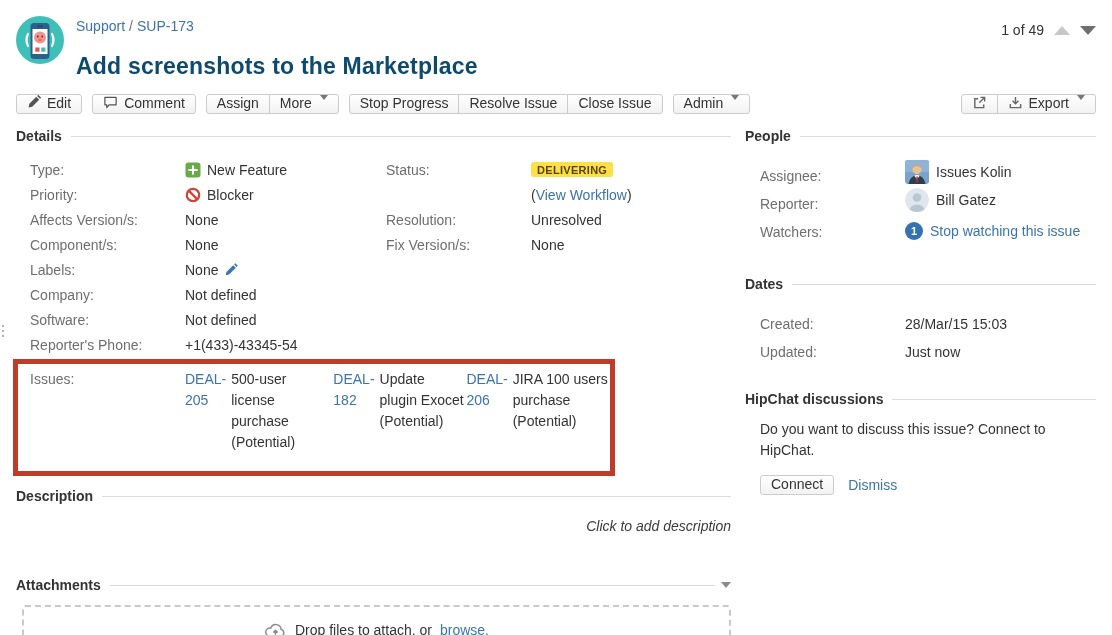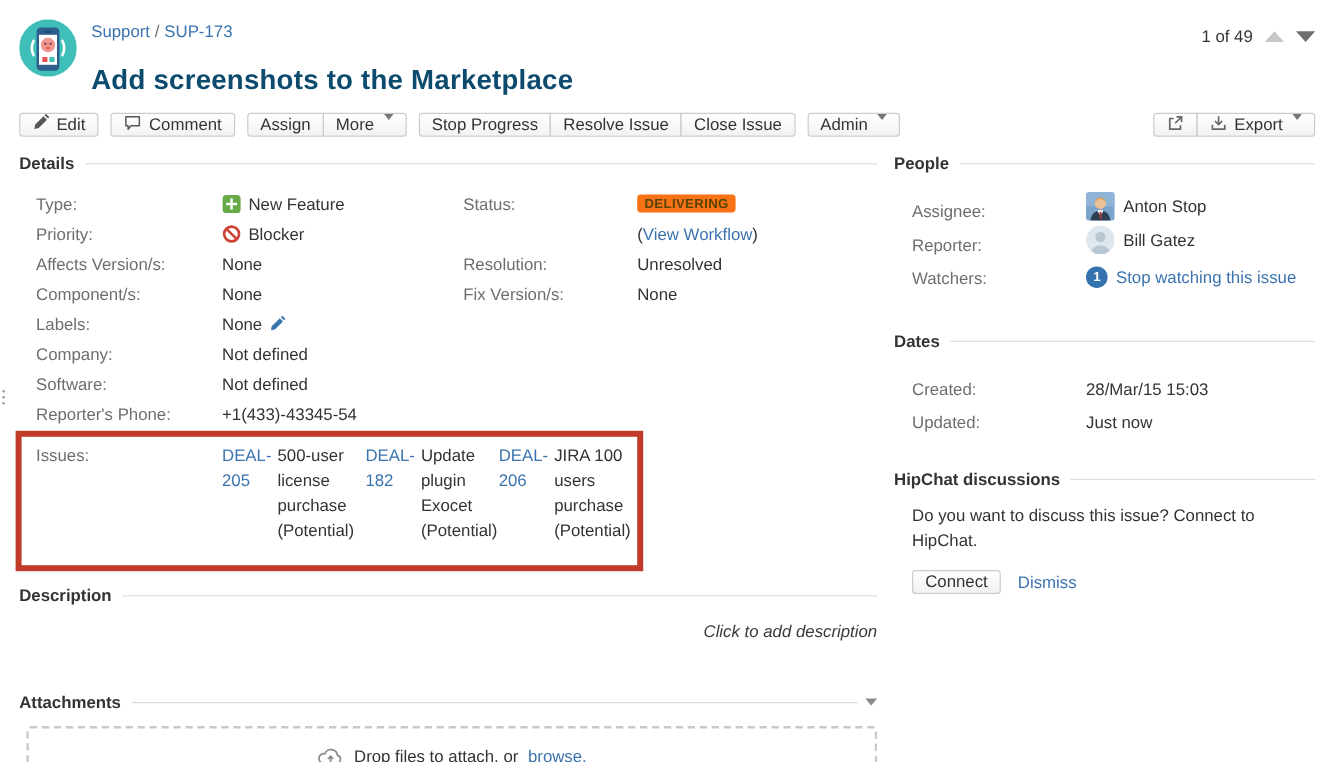--- a/index.html
+++ b/index.html
@@ -50,27 +50,27 @@
   
   .dgrid { display:flex; margin-top:13px; }
   .dcol-a { width:356px; padding-left:14px; }
   .dcol-b { width:345px; padding-left:14px; }
   .frow { display:flex; align-items:center; min-height:25px; }
   .flabel { width:155px; flex:0 0 155px; color:#6e6e6e; }
   .flabel-b { width:145px; flex:0 0 145px; color:#6e6e6e; }
   .fvalue { display:flex; align-items:center; gap:6px; color:#333; }
   .icon16 { width:16px; height:16px; flex:0 0 16px; }
   .lozenge {
-    background:#f97316; color:#594300; font-weight:bold; font-size:11px;
+    background:#fde047; color:#594300; font-weight:bold; font-size:11px;
     padding:2px 6px 1px 6px; border-radius:3px; letter-spacing:.3px; display:inline-block;
   }
 
   
   .issues-box {
-    border:5px solid #c13b2b; width:523px; margin-left:-3px; margin-top:2px;
+    border:5px solid #c13b2b; width:602px; margin-left:-3px; margin-top:2px;
     padding:5px 0 18px 12px;
   }
   .issues-row { display:flex; }
   .issue-links { display:flex; flex-direction:row; gap:1px; }
   .issue-line { display:flex; gap:5px; line-height:21px; }
 
   .desc-wrap { margin-top:12px; }
   .desc-placeholder { font-style:italic; color:#3a3a3a; margin:14px 0 0 14px; cursor:pointer;text-align:right; }
 
   .attach-wrap { margin-top:43px; }
@@ -348,21 +348,21 @@
             <svg width="24" height="24" viewBox="0 0 24 24">
               <rect width="24" height="24" fill="#7aa4cc"></rect>
               <rect width="24" height="12" fill="#8fb4d8"></rect>
               <path d="M3.5 24 q1.5-8.5 8.5-8.5 q7 0 8.5 8.5 z" fill="#2c3e50"></path>
               <path d="M9.5 16 L12 19.5 14.5 16 13.5 15 h-3 z" fill="#f5f5f5"></path>
               <rect x="11.3" y="16.5" width="1.6" height="6" fill="#b03a32"></rect>
               <circle cx="12" cy="9.5" r="4.6" fill="#ecc193"></circle>
               <path d="M7.3 8.5 a4.8 4.8 0 0 1 9.4 0 q-2.2-2.6-4.7-2.6 q-2.5 0-4.7 2.6 z" fill="#d9a05e"></path>
             </svg>
           </span>
-          <span>Anton Stop</span>
+          <span>Issues Kolin</span>
         </span>
       </div>
       <div class="prow">
         <span class="flabel-b">Reporter:</span>
         <span class="pvalue">
           <span class="avatar24 round">
             <svg width="24" height="24" viewBox="0 0 24 24">
               <circle cx="12" cy="12" r="12" fill="#dfe7ee"></circle>
               <circle cx="12" cy="9.5" r="4.3" fill="#b9c7d2"></circle>
               <path d="M3.5 24 q1.5-7.5 8.5-7.5 q7 0 8.5 7.5 z" fill="#b9c7d2"></path>

